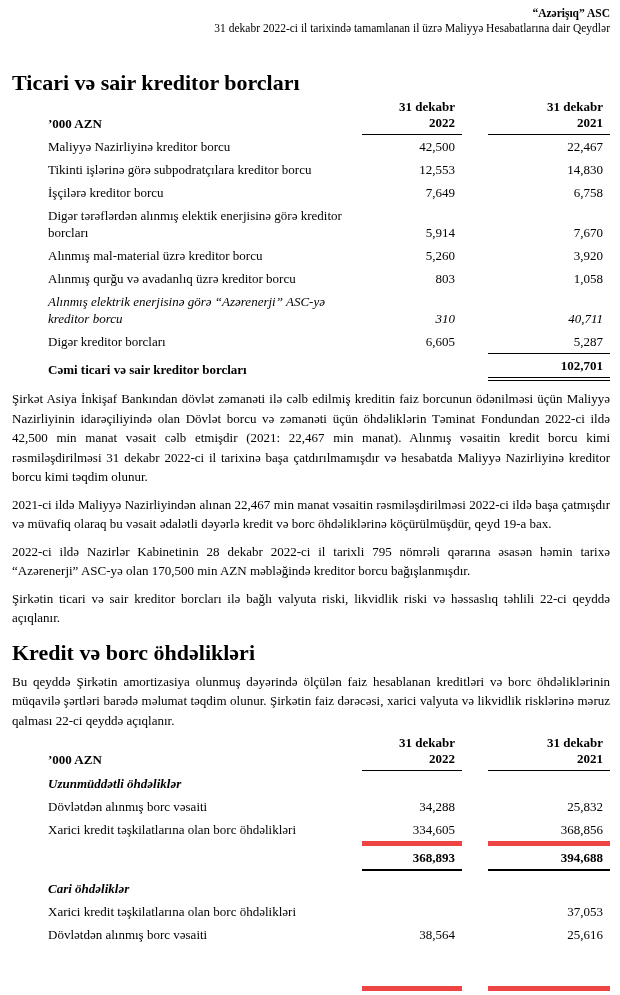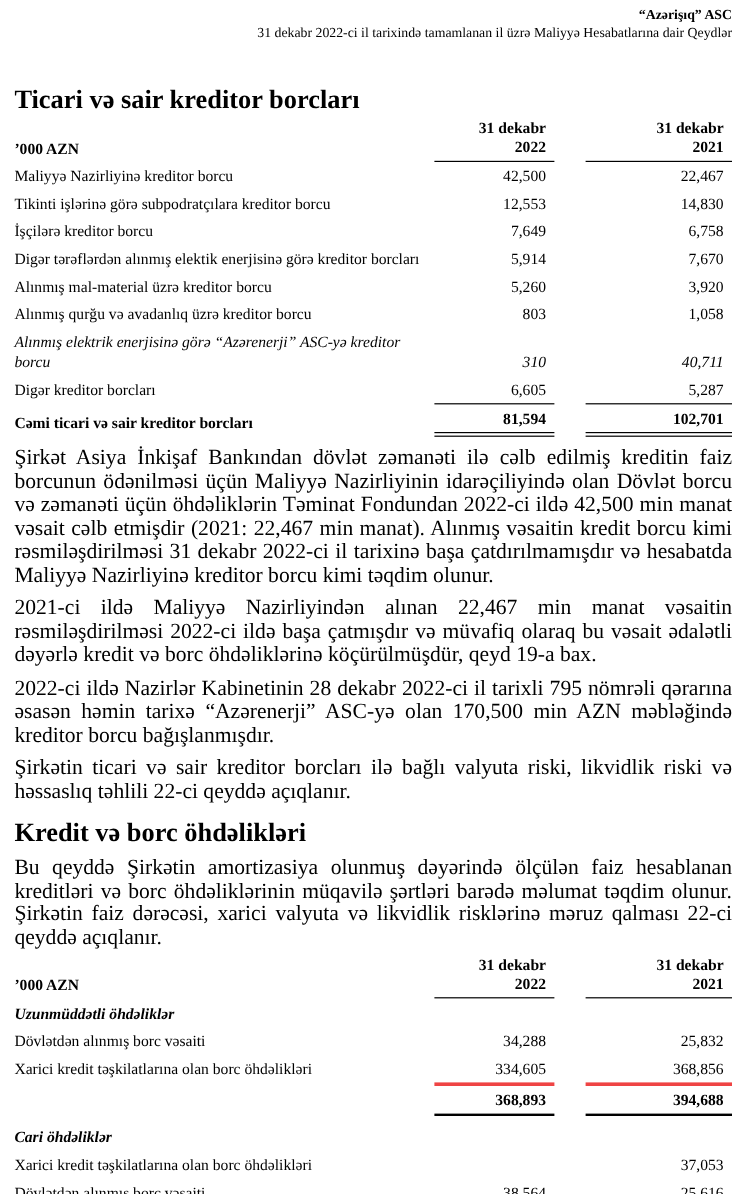--- a/index.html
+++ b/index.html
@@ -17,43 +17,43 @@
 
   
   h1.sec-title {
     font-size: 22px; line-height: 22px; font-weight: bold;
     margin: 36px 0 0 0;
   }
   h1.sec-title.second { margin-top: 14px; }
 
   
   p.body-par {
-    font-size: 18px; line-height: 19.5px;
+    font-size: 13px; line-height: 19.5px;
     text-align: justify;
     margin: 8px 0 0 0;
   }
 
   
   .fin-table { font-size: 13px; }
   .trow { display: flex; align-items: flex-end; }
   .trow > div { padding-top: 3px; padding-bottom: 3px; line-height: 17px; box-sizing: border-box; }
-  .lbl { flex: 1 1 auto; padding-right: 8px; }
+  .lbl { flex: 1 1 auto; padding-right: 8px; margin-left: 36px; }
   .num { width: 100px; flex: 0 0 100px; text-align: right; padding-right: 7px; }
   .num.n2 { width: 122px; flex: 0 0 122px; margin-left: 26px; }
 
   .thead { margin-top: 2px; }
   .thead .lbl { font-weight: bold; }
   .thead .num { font-weight: bold; padding-bottom: 3px; border-bottom: 1.5px solid #000; line-height: 16px; }
 
   .trow.vcenter { align-items: flex-end; font-style: italic; }
 
   .trow.total .lbl { font-weight: bold; }
   .trow.total .num { font-weight: bold; border-top: 1px solid #000; }
   .trow.total.grand .num { border-bottom: 4px double #000; }
-  .trow.subtotal .num { font-weight: bold; border-top: 3px solid #ef4444; border-bottom: 2px solid #000; }
+  .trow.subtotal .num { font-weight: bold; border-top: 5px solid #ef4444; border-bottom: 2px solid #000; }
   .trow.subtotal.grand .num { border-bottom: 4px double #000; margin-top: 40px; }
 
   .trow.group-title { margin-top: 1px; }
   .trow.group-title .lbl { font-weight: bold; font-style: italic; }
   .trow.group-title.second-group { margin-top: 6px; }
 </style>
 </head>
 <body>
 
 <div class="page">
@@ -114,21 +114,20 @@
       <div class="num n2">40,711</div>
     </div>
     <div class="trow">
       <div class="lbl">Digər kreditor borcları</div>
       <div class="num">6,605</div>
       <div class="num n2">5,287</div>
     </div>
 
     <div class="trow total grand">
       <div class="lbl">Cəmi ticari və sair kreditor borcları</div>
-      <div class="num">81,594</div>
       <div class="num n2">102,701</div>
     </div>
   </div>
 
   <p class="body-par">Şirkət Asiya İnkişaf Bankından dövlət zəmanəti ilə cəlb edilmiş kreditin faiz borcunun ödənilməsi üçün Maliyyə Nazirliyinin idarəçiliyində olan Dövlət borcu və zəmanəti üçün öhdəliklərin Təminat Fondundan 2022-ci ildə 42,500 min manat vəsait cəlb etmişdir (2021: 22,467 min manat). Alınmış vəsaitin kredit borcu kimi rəsmiləşdirilməsi 31 dekabr 2022-ci il tarixinə başa çatdırılmamışdır və hesabatda Maliyyə Nazirliyinə kreditor borcu kimi təqdim olunur.</p>
   <p class="body-par">2021-ci ildə Maliyyə Nazirliyindən alınan 22,467 min manat vəsaitin rəsmiləşdirilməsi 2022-ci ildə başa çatmışdır və müvafiq olaraq bu vəsait ədalətli dəyərlə kredit və borc öhdəliklərinə köçürülmüşdür, qeyd 19-a bax.</p>
   <p class="body-par">2022-ci ildə Nazirlər Kabinetinin 28 dekabr 2022-ci il tarixli 795 nömrəli qərarına əsasən həmin tarixə “Azərenerji” ASC-yə olan 170,500 min AZN məbləğində kreditor borcu bağışlanmışdır.</p>
   <p class="body-par">Şirkətin ticari və sair kreditor borcları ilə bağlı valyuta riski, likvidlik riski və həssaslıq təhlili 22-ci qeyddə açıqlanır.</p>
 
   <h1 class="sec-title second">Kredit və borc öhdəlikləri</h1>

